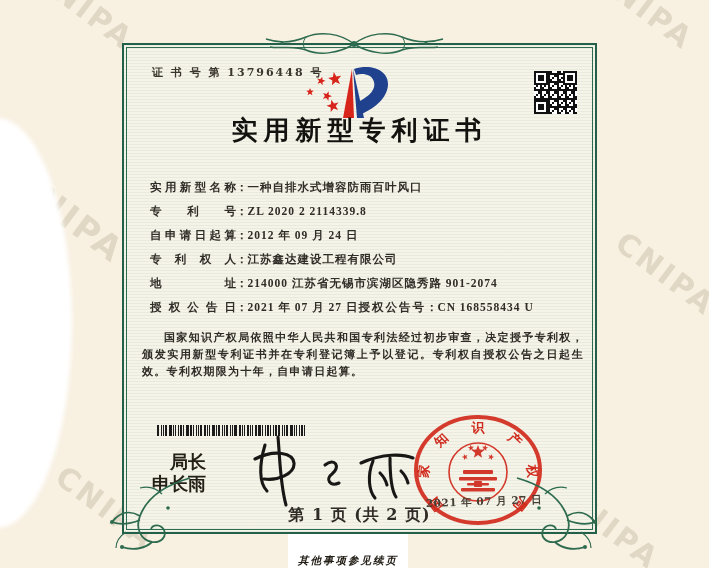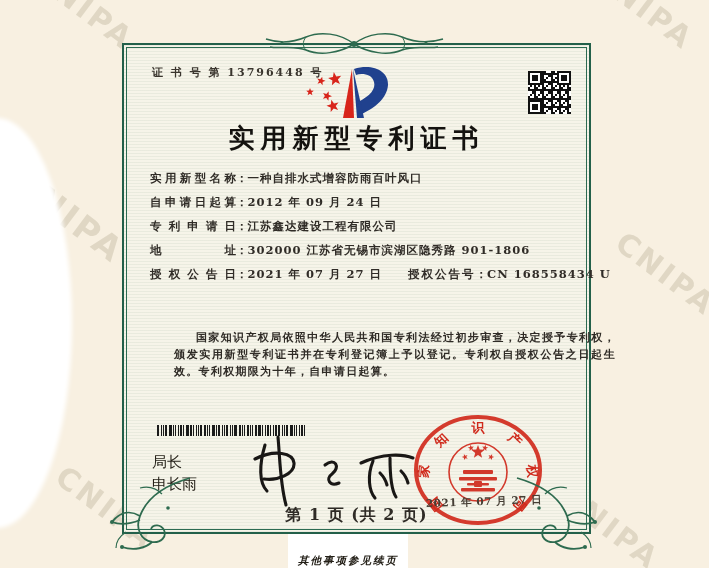--- a/index.html
+++ b/index.html
@@ -8,38 +8,38 @@
   .paper{position:absolute;inset:0;background:#f8f0e1;}
   
   .page-edge{position:absolute;left:-78px;top:118px;width:150px;height:410px;background:#ffffff;
              border-radius:50%;filter:blur(2px);}
   
   .wm{position:absolute;font-family:"DejaVu Sans","Liberation Sans",sans-serif;font-weight:bold;
       color:#cdc4ae;opacity:.55;letter-spacing:3px;transform:rotate(37deg);white-space:nowrap;}
   
   .frame{position:absolute;left:122px;top:43px;width:465px;height:487px;
          border:2px solid #23604a;background:#f6f4e9;
-         background-image:repeating-linear-gradient(180deg,rgba(120,150,125,.10) 0 1px,transparent 1px 3px);}
+         background-image:repeating-linear-gradient(180deg,rgba(120,150,125,.10) 0 1px,transparent 1px 3px);padding-left:6px;}
   .frame-inner{position:absolute;inset:2px;border:1px solid #2c6b52;pointer-events:none;}
   .cert-no{position:absolute;left:28px;top:20px;font-size:11px;letter-spacing:2px;color:#3a352e;font-weight:600;}
   .qr{position:absolute;right:18px;top:26px;width:43px;height:43px;background:#fff;}
   .logo{position:absolute;left:176px;top:16px;width:95px;height:58px;}
-  .title{position:absolute;left:0;top:76px;width:100%;text-align:center;font-size:26px;font-weight:bold;
+  .title{position:absolute;left:0;top:68px;width:100%;text-align:center;font-size:26px;font-weight:bold;
          letter-spacing:6px;color:#14120f;}
-  .fields{position:absolute;left:26px;top:126px;width:428px;}
+  .fields{position:absolute;left:26px;top:135px;width:428px;font-family:Liberation Serif, serif;}
   .row{font-size:11.5px;line-height:14px;margin-bottom:10px;color:#302c27;font-weight:600;white-space:nowrap;}
   .flabel{display:inline-block;width:86px;text-align:justify;text-align-last:justify;vertical-align:top;}
   .fvalue{letter-spacing:1px;}
-  .gpair2{margin-left:26px;}
+  .gpair2{}
   .glabel2{letter-spacing:2px;}
-  .paras{position:absolute;left:18px;top:284px;width:442px;margin-left:32px;}
+  .paras{position:absolute;left:18px;top:284px;width:442px;}
   .paras p{margin:0;font-size:11px;line-height:17px;letter-spacing:1.3px;color:#2f2b26;font-weight:600;
            text-align:justify;text-indent:2em;}
   .barcode{position:absolute;left:33px;top:380px;width:150px;height:11px;}
-  .officer{position:absolute;left:28px;top:406px;font-size:15px;font-weight:normal;color:#242018;line-height:22px;}
+  .officer{position:absolute;left:28px;top:406px;font-size:18px;font-weight:bold;color:#242018;line-height:22px;text-align:right;}
   .sign{position:absolute;left:113px;top:386px;width:190px;height:78px;}
   .seal{position:absolute;left:286px;top:365px;width:136px;height:120px;}
   .seal-date{position:absolute;left:290px;top:450px;width:140px;font-size:10.5px;color:#453e35;
              letter-spacing:.5px;font-weight:600;transform:rotate(-2deg);text-align:center;}
   .page-num{position:absolute;left:0;bottom:6px;width:100%;text-align:center;font-size:16px;
             letter-spacing:1px;color:#2f2b26;font-weight:600;}
   .note{position:absolute;left:288px;top:534px;background:#ffffff;padding:20px 10px;font-size:10.5px;
         font-weight:bold;font-style:italic;letter-spacing:2px;color:#242018;}
   .orn-top{position:absolute;left:262px;top:29px;width:185px;height:30px;}
   .orn-corner{position:absolute;width:95px;height:78px;}
@@ -277,23 +277,24 @@
           <path d="M10.0,27.0L11.0,29.6L13.8,29.8L11.6,31.5L12.4,34.2L10.0,32.7L7.6,34.2L8.4,31.5L6.2,29.8L9.0,29.6Z" fill="#d8251b"></path>
           <path d="M28.7,30.3L28.7,33.8L32.0,35.2L28.7,36.3L28.4,39.8L26.3,37.0L22.9,37.8L24.9,34.9L23.1,31.9L26.4,33.0Z" fill="#d8251b"></path>
           <path d="M31.3,38.7L34.0,42.5L38.5,41.5L35.7,45.1L38.1,49.1L33.7,47.6L30.7,51.1L30.7,46.5L26.5,44.7L30.9,43.3Z" fill="#d8251b"></path>
         </g>
     </svg>
 
     <div class="title">实用新型专利证书</div>
 
     <div class="fields" id="fields">
         <div class="row"><span class="flabel">实用新型名称</span><span>：</span><span class="fvalue">一种自排水式增容防雨百叶风口</span></div>
+        <div class="row"><span class="flabel">专利号</span><span>：</span><span class="fvalue">ZL 2020 2 2114339.8</span></div>
         <div class="row"><span class="flabel">自申请日起算</span><span>：</span><span class="fvalue">2012 年 09 月 24 日</span></div>
-        <div class="row"><span class="flabel">专利申请日</span><span>：</span><span class="fvalue">江苏鑫达建设工程有限公司</span></div>
-        <div class="row"><span class="flabel">地址</span><span>：</span><span class="fvalue">302000 江苏省无锡市滨湖区隐秀路 901-1806</span></div>
+        <div class="row"><span class="flabel">专利权人</span><span>：</span><span class="fvalue">江苏鑫达建设工程有限公司</span></div>
+        <div class="row"><span class="flabel">地址</span><span>：</span><span class="fvalue">214000 江苏省无锡市滨湖区隐秀路 901-2074</span></div>
         <div class="row"><span class="flabel">授权公告日</span><span>：</span><span class="fvalue">2021 年 07 月 27 日</span><span class="gpair2 glabel2">授权公告号</span><span>：</span><span class="fvalue">CN 168558434 U</span></div>
       </div>
 
     <div class="paras">
       <p>国家知识产权局依照中华人民共和国专利法经过初步审查，决定授予专利权，颁发实用新型专利证书并在专利登记簿上予以登记。专利权自授权公告之日起生效。专利权期限为十年，自申请日起算。</p>
     </div>
 
     <svg class="barcode" id="barcode" viewBox="0 0 150 11" preserveAspectRatio="none">
         <rect x="0" y="0" width="2" height="11" fill="#1b1b1b"></rect>
         <rect x="4" y="0" width="1" height="11" fill="#1b1b1b"></rect>

